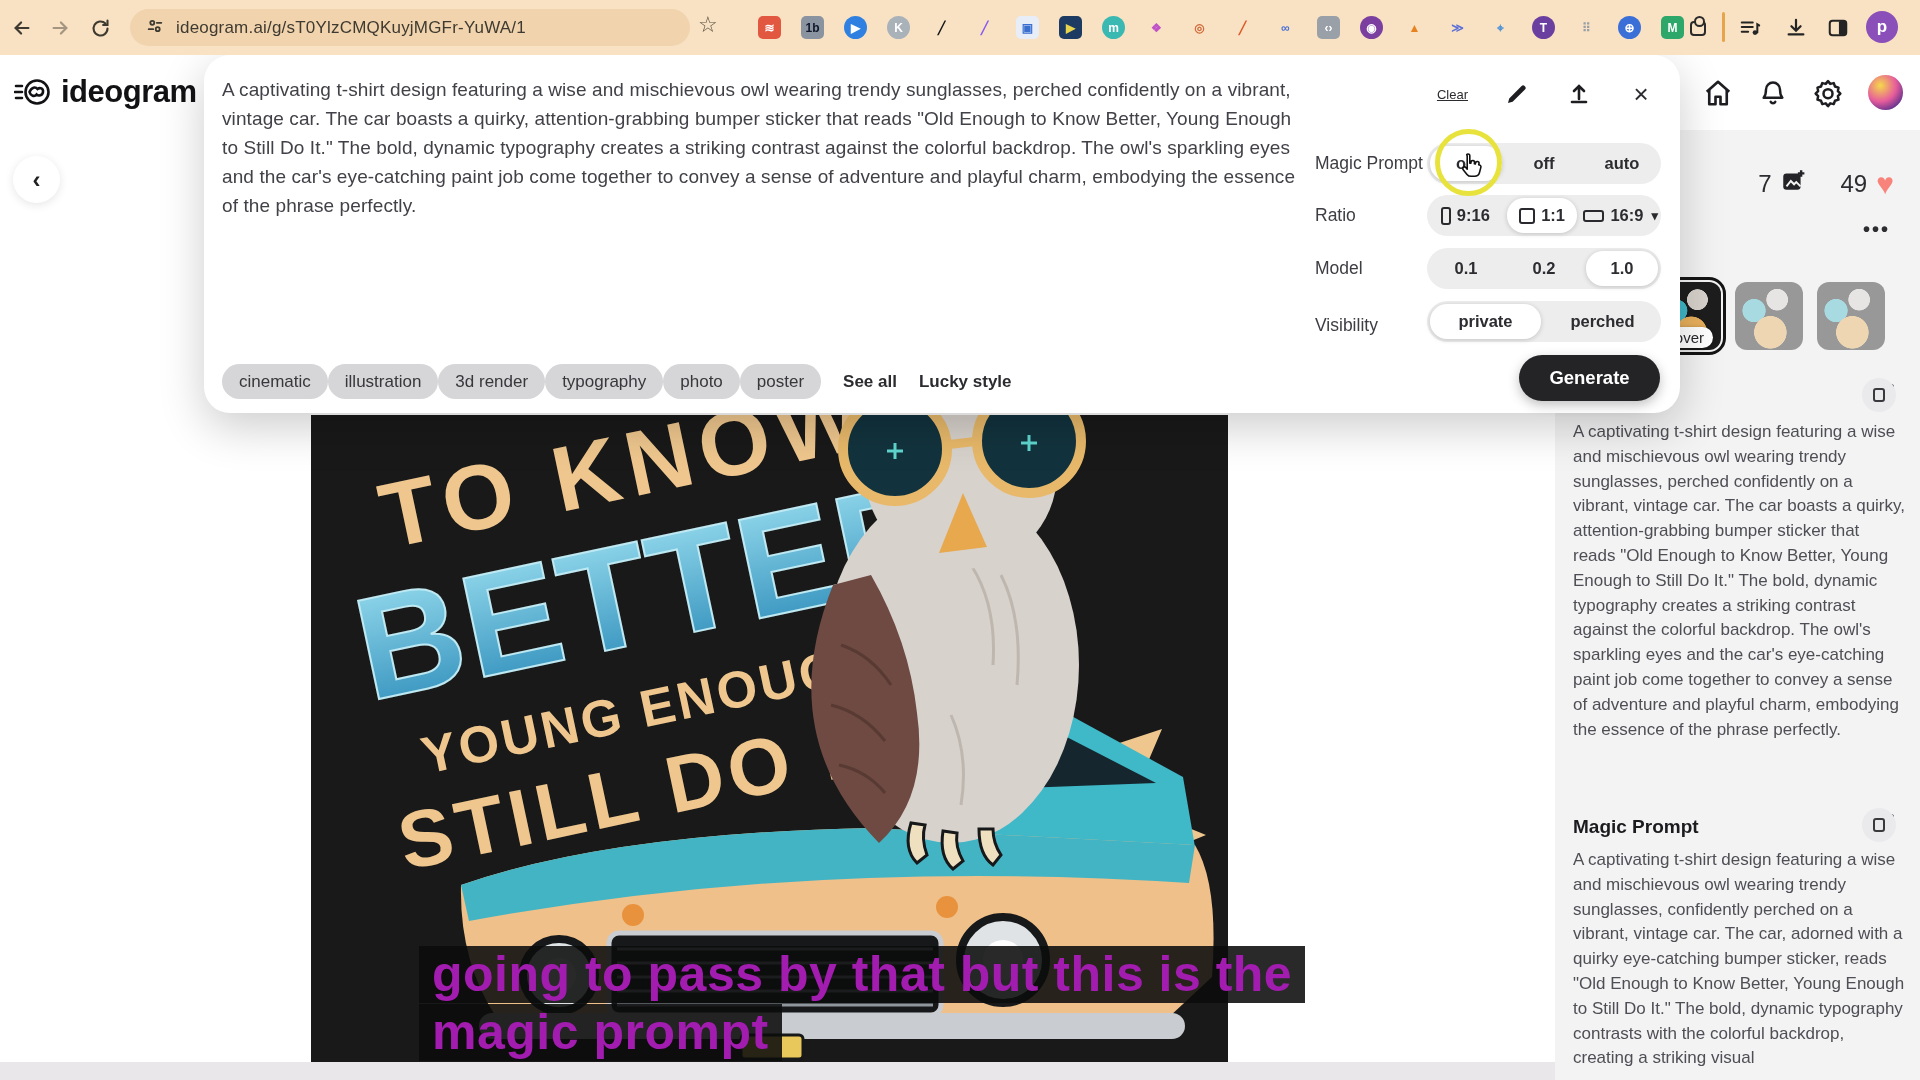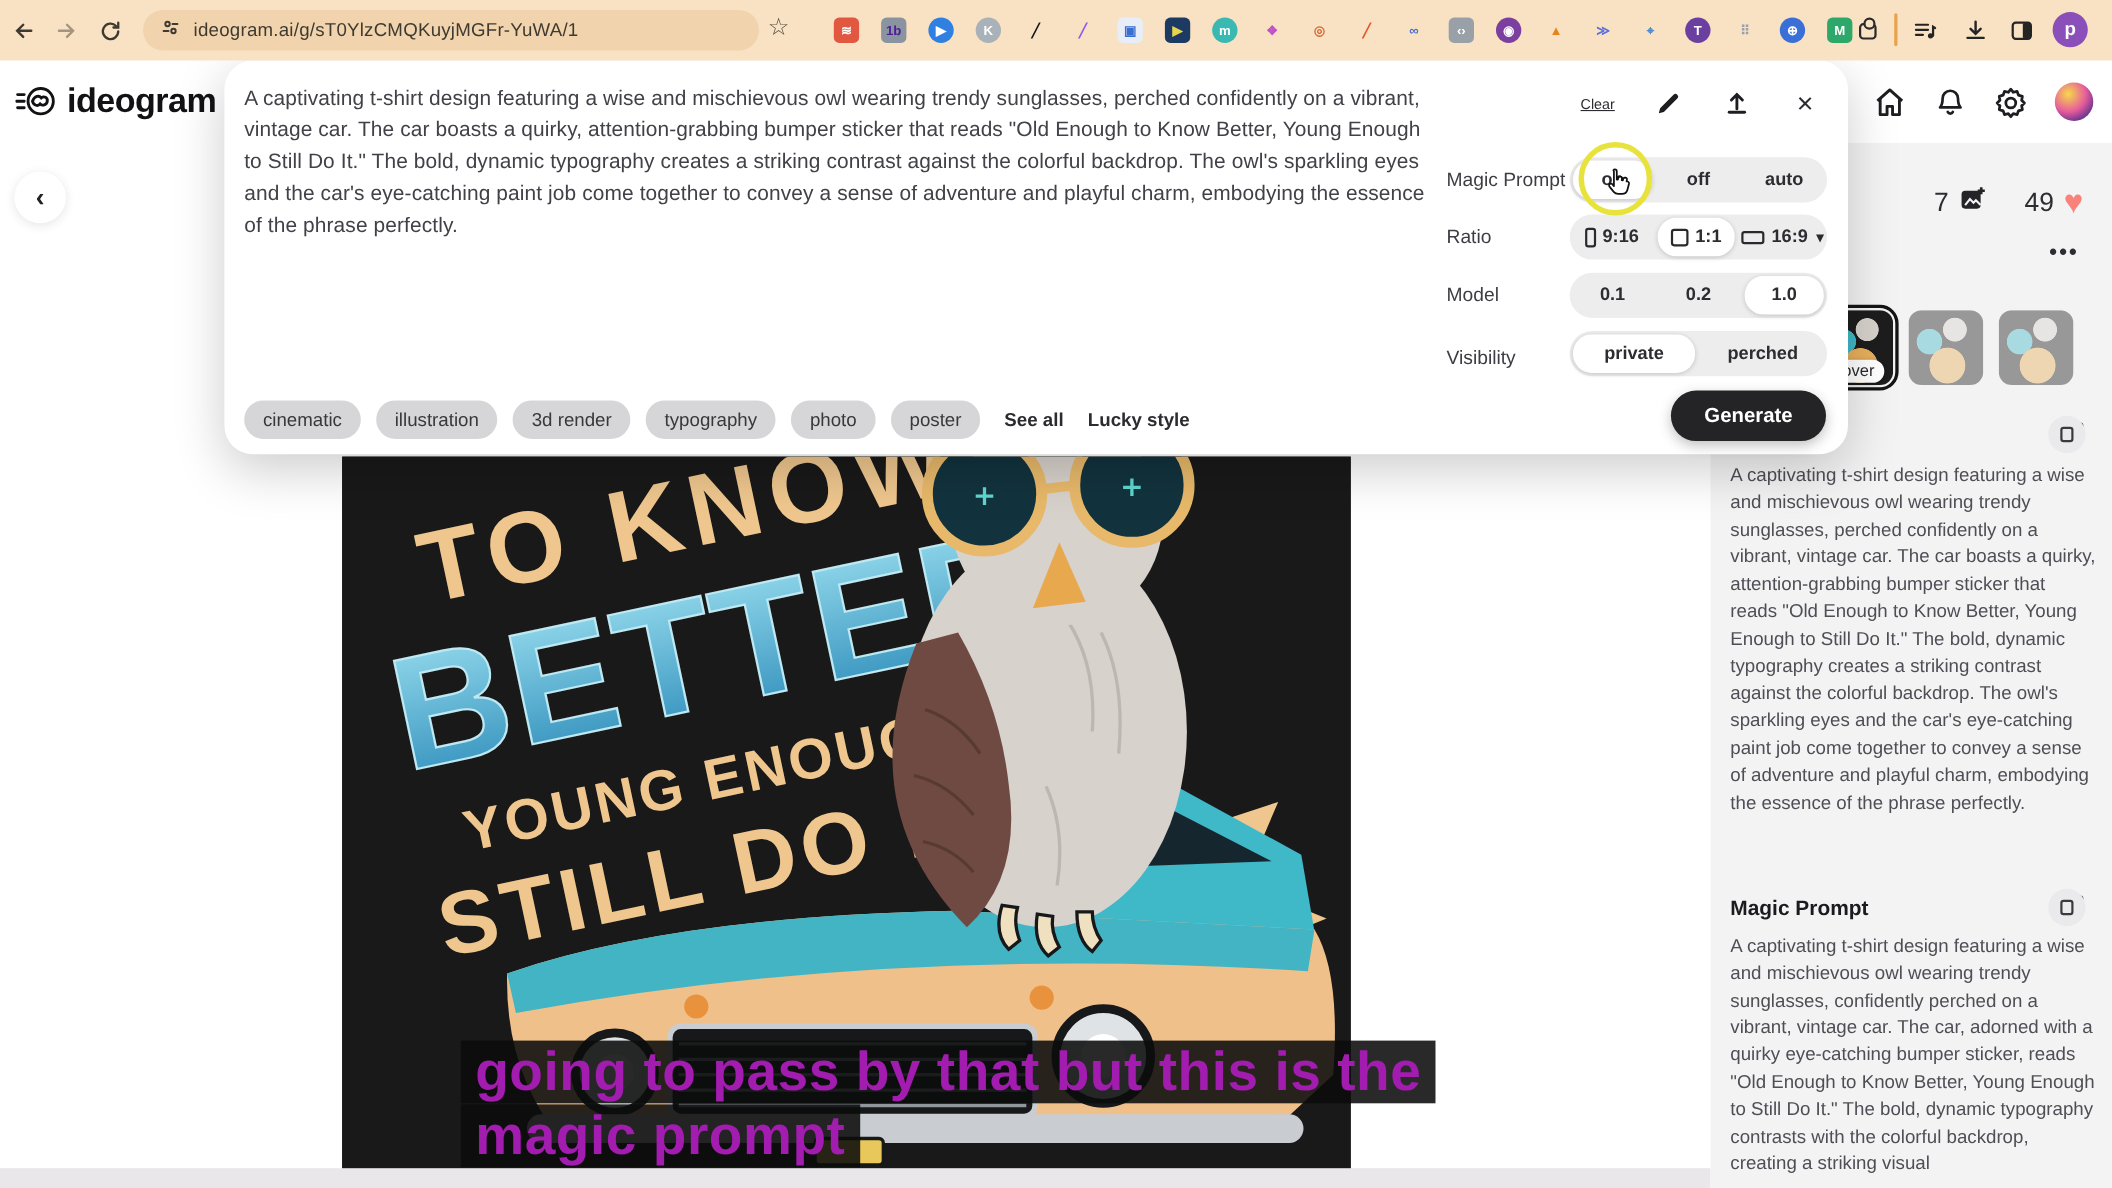--- a/index.html
+++ b/index.html
@@ -157,21 +157,21 @@
             <path d="M12 6.5h5"></path>
             <path d="M3 13.5h5"></path>
             <circle cx="13" cy="13.5" r="2.2"></circle>
           </svg>
       </span>
       <span class="url-text">ideogram.ai/g/sT0YlzCMQKuyjMGFr-YuWA/1</span>
     </div>
     <span class="star">☆</span>
     <div class="ext-row">
         <span class="ext" style="background: rgb(226, 87, 63); color: rgb(255, 255, 255); border-radius: 5px;">≋</span>
-        <span class="ext" style="background: rgb(138, 147, 160); color: #4c1d95; border-radius: 5px;">1b</span>
+        <span class="ext" style="background: rgb(138, 147, 160); color: #0f172a; border-radius: 5px;">1b</span>
         <span class="ext" style="background: rgb(47, 128, 224); color: rgb(255, 255, 255);">▶</span>
         <span class="ext" style="background: rgb(169, 177, 185); color: rgb(255, 255, 255);">K</span>
         <span class="ext" style="background: transparent; color: rgb(21, 21, 26);">╱</span>
         <span class="ext" style="background: transparent; color: rgb(138, 92, 240);">╱</span>
         <span class="ext" style="background: rgb(232, 238, 248); color: rgb(58, 111, 208); border-radius: 5px;">▣</span>
         <span class="ext" style="background: rgb(29, 58, 98); color: rgb(232, 212, 76); border-radius: 5px;">▶</span>
         <span class="ext" style="background: rgb(58, 184, 178); color: rgb(255, 255, 255);">m</span>
         <span class="ext" style="background: transparent; color: rgb(192, 80, 200);">❖</span>
         <span class="ext" style="background: transparent; color: rgb(208, 106, 58);">◎</span>
         <span class="ext" style="background: transparent; color: rgb(224, 90, 40);">╱</span>
@@ -397,21 +397,21 @@
       <button class="seg-opt sel">1.0</button>
     </div>
 
     <div class="ctl-label" style="top:260px">Visibility</div>
     <div class="seg" style="top:246px">
       <button class="seg-opt sel">private</button>
       <button class="seg-opt">perched</button>
     </div>
 
     <div class="tags-row">
-      <span style="display:flex;gap:14px;align-items:flex-end">
+      <span style="display:flex;align-items:flex-end">
           <button class="tag">cinematic</button>
           <button class="tag">illustration</button>
           <button class="tag">3d render</button>
           <button class="tag">typography</button>
           <button class="tag">photo</button>
           <button class="tag">poster</button>
         </span>
       <button class="dlg-link">See all</button>
       <button class="dlg-link">Lucky style</button>
     </div>

